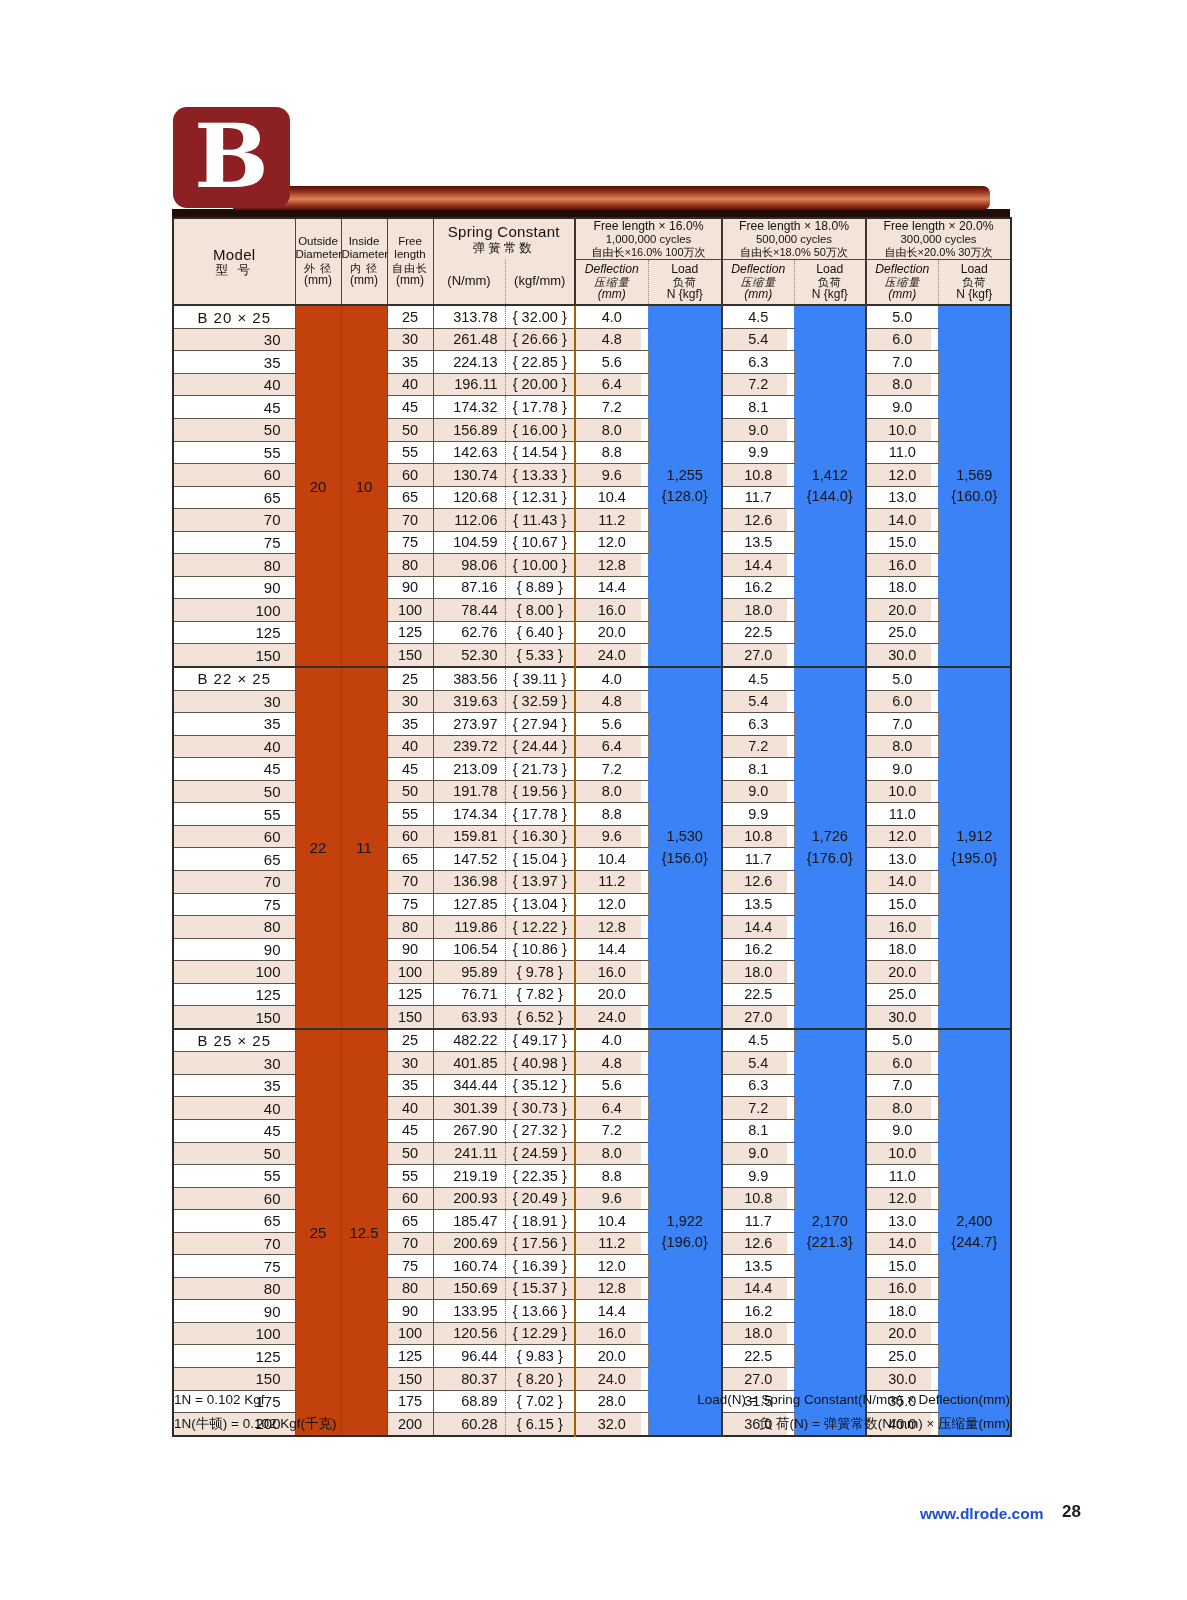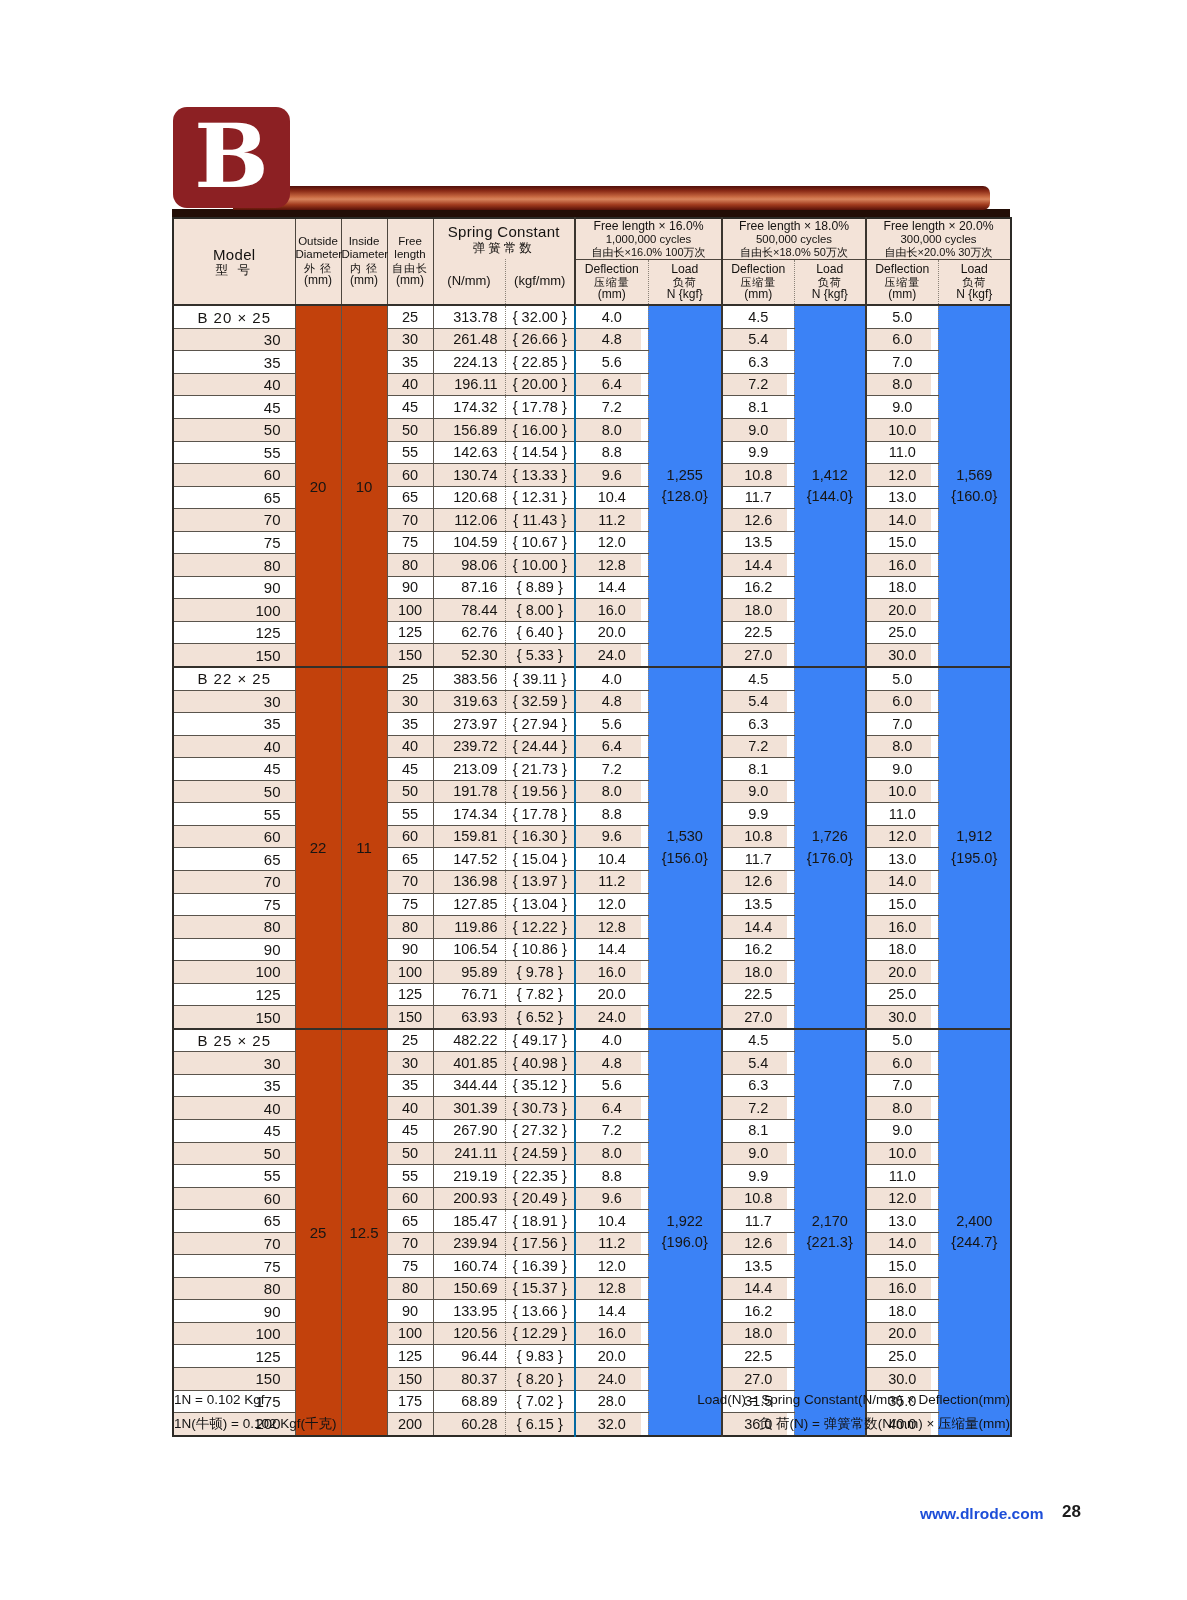--- a/index.html
+++ b/index.html
@@ -24,31 +24,31 @@
              table-layout:fixed;border:2px solid #2c2a26;}
   th,td{padding:0;margin:0;vertical-align:middle;}
   thead th{background:#f3e3d8;border:1px solid #4d463e;font-weight:normal;color:#141210;line-height:1.15;}
   thead .r1{height:40px;} thead .r2{height:46px;}
   .h-big{font-size:15px;letter-spacing:.3px;}
   .h-zh{font-size:12.5px;letter-spacing:3px;}
   .h-sm{font-size:11.5px;} .h-smzh{font-size:11px;letter-spacing:1px;} .h-unit{font-size:12px;}
   .h-g1{font-size:12.2px;} .h-g2{font-size:11.4px;} .h-g3{font-size:11px;}
   th.sc{border-bottom:none;} th.unit{border-top:none;font-size:13px;}
   th.unit-n{border-right:1px dotted #8b8378;} th.unit-kgf{border-left:1px dotted #8b8378;}
-  th.h-defl{border-right:1px dotted #8b8378;} th.h-load{border-left:1px dotted #8b8378;}
+  th.h-defl{border-right:1px dotted #8b8378;font-style:italic;} th.h-load{border-left:1px dotted #8b8378;}
   th.gb{border-left:2px solid #3a352f;}
 
   tbody td{height:21.55px;border:1px solid #5a544c;font-size:14.5px;line-height:1;color:#171513;}
   tbody tr.sec td{border-top:2px solid #33302b;}
   td.model-first{text-align:center;font-size:15px;letter-spacing:1px;}
   td.model-num{text-align:right;padding-right:14px;font-size:15px;}
   td.od-cell,td.id-cell{text-align:center;background:#c2410c;font-size:15px;}
   td.free{text-align:center;}
   td.ncol{text-align:right;padding-right:7px;border-right:1px dotted #8b8378;}
-  td.kgf{text-align:center;border-left:1px dotted #8b8378;border-right:2px solid #0369a1;}
+  td.kgf{text-align:center;border-left:1px dotted #8b8378;border-right:2px solid #a16207;}
   td.defl{text-align:center;border-right:1px dotted #8b8378;}
   td.load-cell{text-align:center;background:#3b82f6;border-left:1px dotted #8b8378;border-right:2px solid #3a352f;}
   td.load-cell.last{border-right:2px solid #2c2a26;}
   .load-cell div{line-height:21.55px;font-size:14.5px;}
   td.stripe{background-color:#f2e2d7;}
   td.defl.stripe{background:linear-gradient(#f2e2d7,#f2e2d7) 0 0/calc(100% - 7px) 100% no-repeat;}
 
   
   .note{position:absolute;font-size:13.5px;color:#131313;white-space:nowrap;}
   .note-l1{left:174px;top:1392px;} .note-l2{left:174px;top:1415px;}
@@ -569,21 +569,21 @@
           <td class="free">65</td>
           <td class="ncol">185.47</td>
           <td class="kgf">{ 18.91 }</td>
           <td class="defl">10.4</td>
           <td class="defl">11.7</td>
           <td class="defl">13.0</td>
         </tr>
         <tr>
           <td class="model-num stripe">70</td>
           <td class="free stripe">70</td>
-          <td class="ncol stripe">239.94</td>
+          <td class="ncol stripe">200.69</td>
           <td class="kgf stripe">{ 17.56 }</td>
           <td class="defl stripe">11.2</td>
           <td class="defl stripe">12.6</td>
           <td class="defl stripe">14.0</td>
         </tr>
         <tr>
           <td class="model-num">75</td>
           <td class="free">75</td>
           <td class="ncol">160.74</td>
           <td class="kgf">{ 16.39 }</td>

